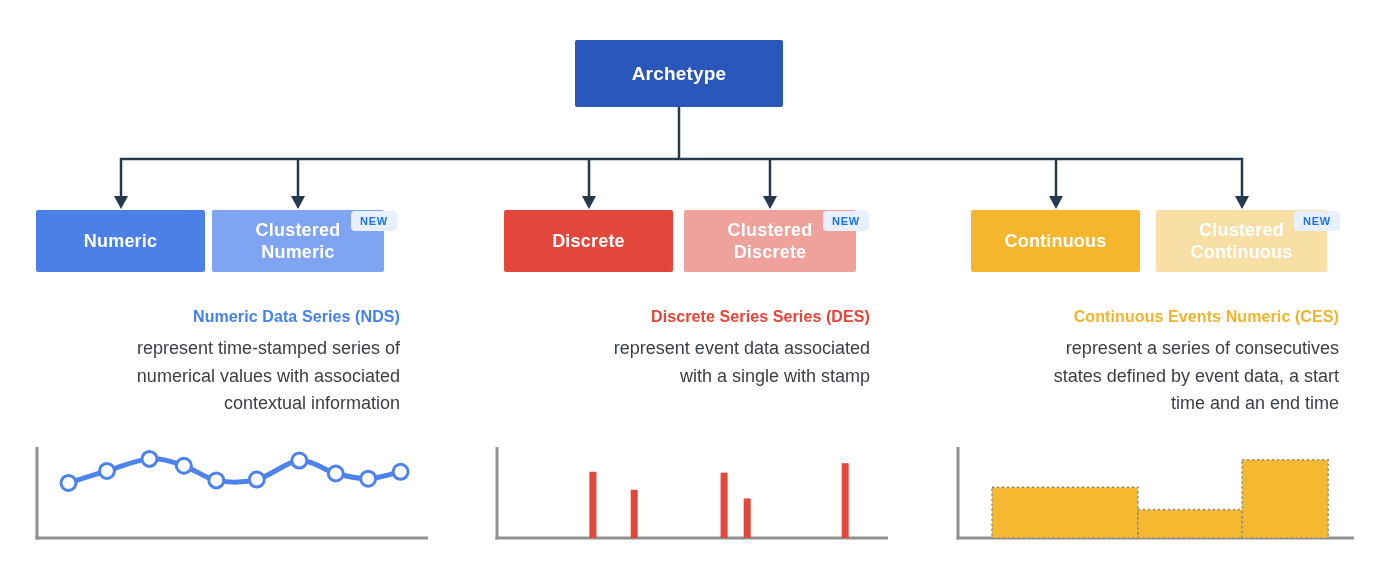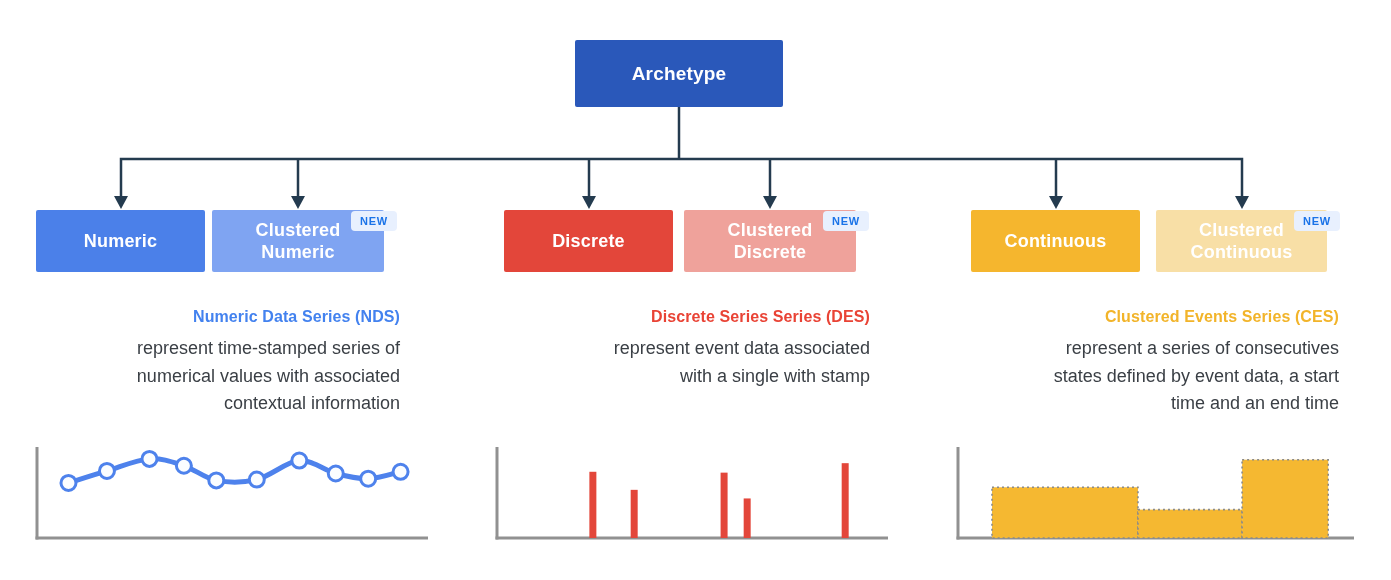--- a/index.html
+++ b/index.html
@@ -93,21 +93,21 @@
 
   <div class="node" style="left: 971px; width: 169px; background-color: rgb(245, 182, 46);">
     <span class="node-label">Continuous</span>
   </div>
   <div class="node" style="left: 1156px; width: 171px; background-color: rgb(248, 223, 166);">
     <span class="node-label">Clustered
 Continuous</span>
     <span class="badge" style="background-color: rgb(232, 240, 254); color: rgb(26, 115, 232);">NEW</span>
   </div>
   <div class="desc" style="left:959px;width:380px">
-    <div class="desc-heading" style="color: rgb(242, 180, 42);">Clustered Events Series (CES)</div>
+    <div class="desc-heading" style="color: rgb(242, 180, 42);">Continuous Events Numeric (CES)</div>
     <div class="desc-body">represent a series of consecutives
 states defined by event data, a start
 time and an end time</div>
   </div>
   <svg class="chart" width="410" height="102" style="left:951px;top:443px">
       <line x1="7" y1="4" x2="7" y2="96.5" stroke="#919191" stroke-width="3"></line>
       <line x1="5.5" y1="95" x2="403" y2="95" stroke="#919191" stroke-width="3"></line>
       <rect x="41" y="44.25999999999999" width="145.95999999999998" height="50.74000000000001" fill="#f5b831" stroke="#8a8a8a" stroke-width="1.6" stroke-dasharray="2,3"></rect>
       <rect x="186.96" y="66.62" width="104.13999999999997" height="28.379999999999995" fill="#f5b831" stroke="#8a8a8a" stroke-width="1.6" stroke-dasharray="2,3"></rect>
       <rect x="291.09999999999997" y="16.74000000000001" width="86.10000000000004" height="78.25999999999999" fill="#f5b831" stroke="#8a8a8a" stroke-width="1.6" stroke-dasharray="2,3"></rect>

